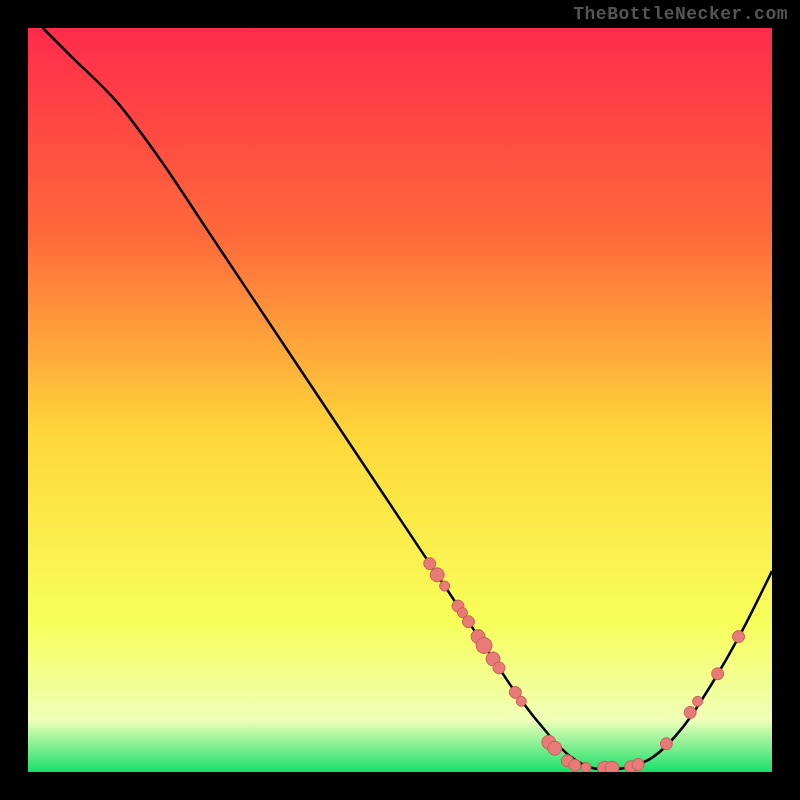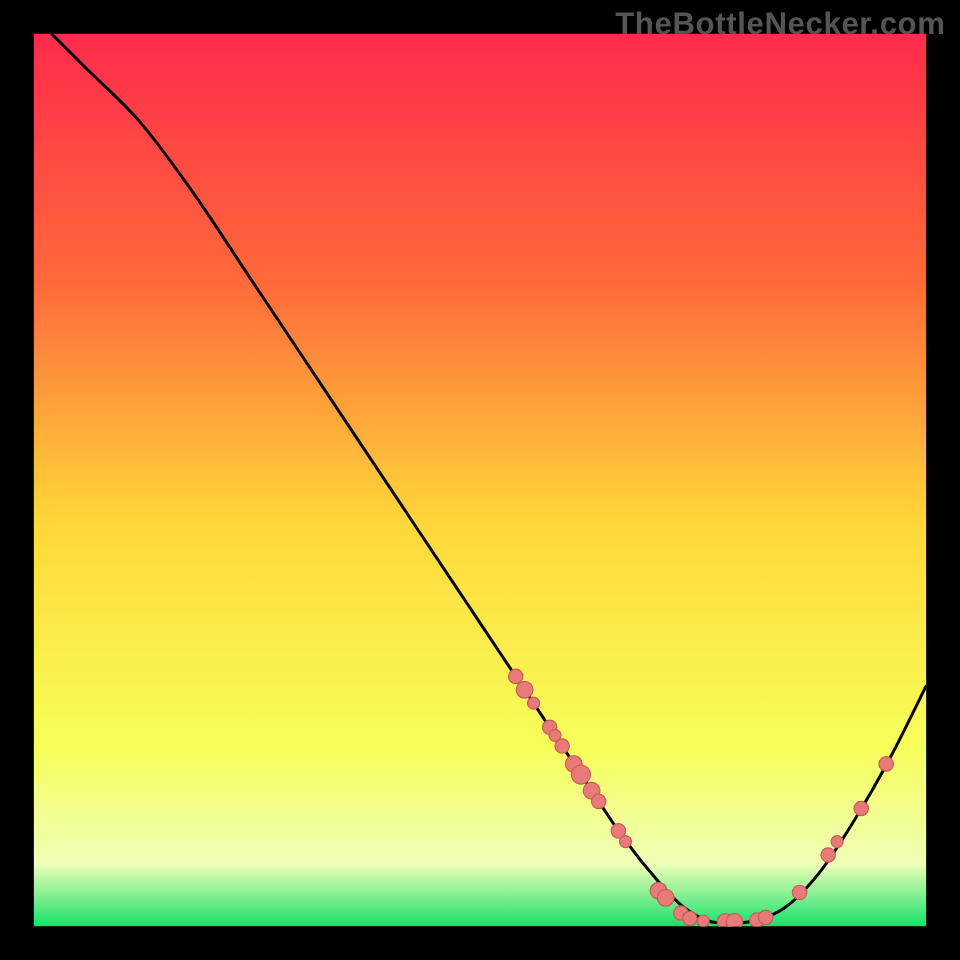--- a/index.html
+++ b/index.html
@@ -14,24 +14,25 @@
     width: 800px;
     height: 800px;
     background: #000;
     position: relative;
   }
   .watermark {
     position: absolute;
     top: 4px;
     right: 12px;
     color: #555;
-    font-size: 26px;
+    font-size: 18px;
     font-weight: bold;
     letter-spacing: 0.5px;
     z-index: 3;
+    font-family: Liberation Mono, monospace;
   }
   .plot {
     position: absolute;
     left: 28px;
     top: 28px;
     width: 744px;
     height: 744px;
   }
   svg { display: block; }
 </style>

